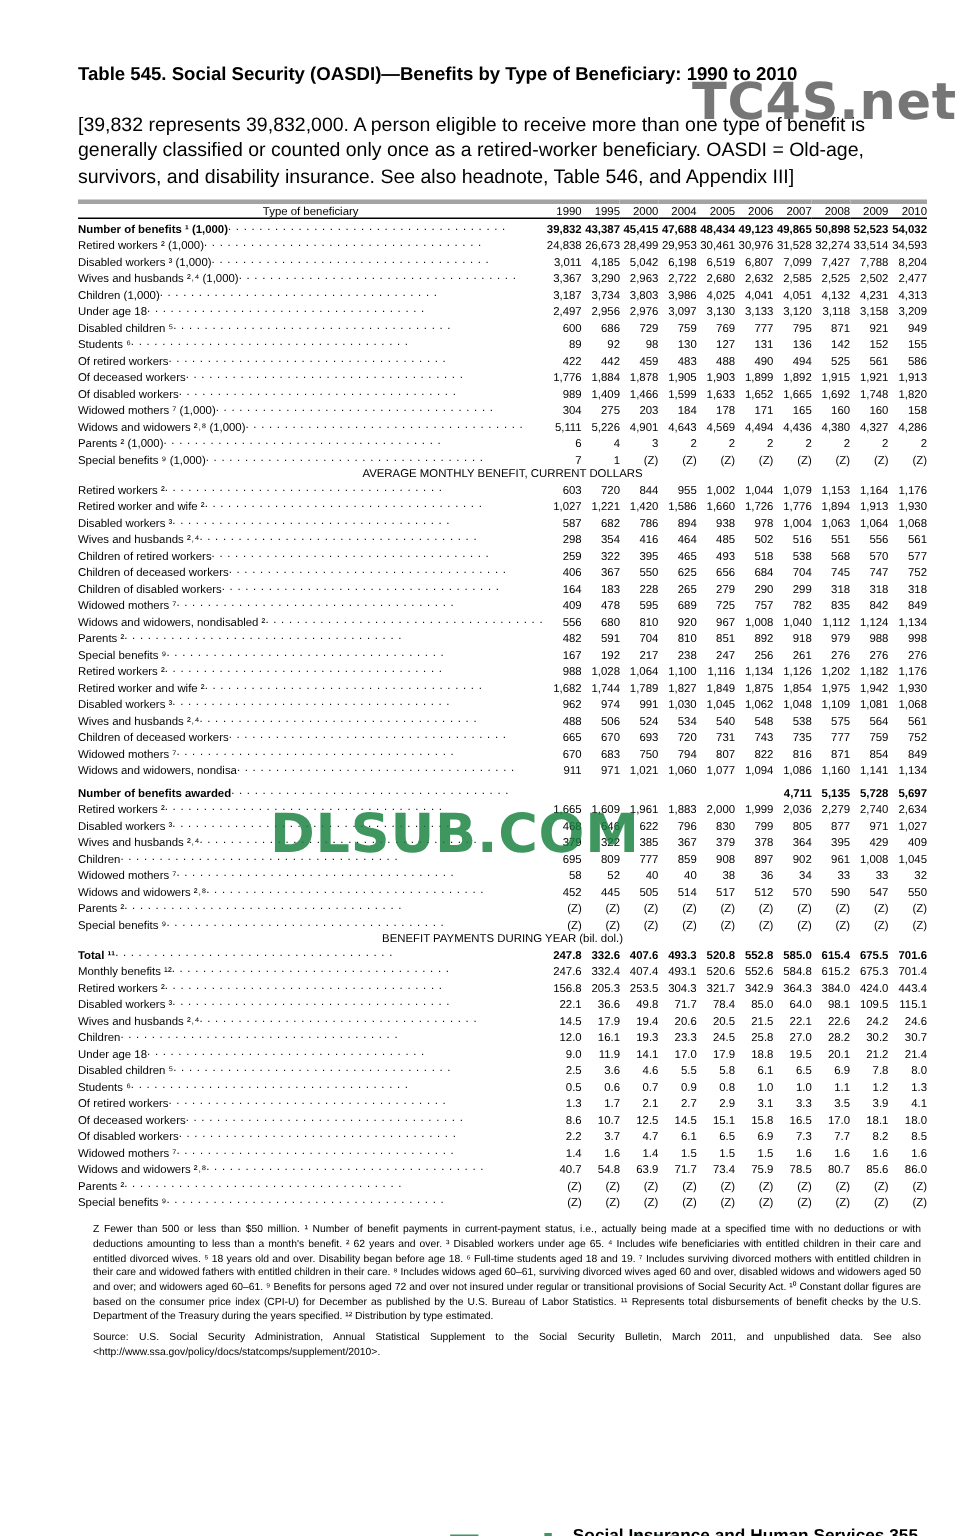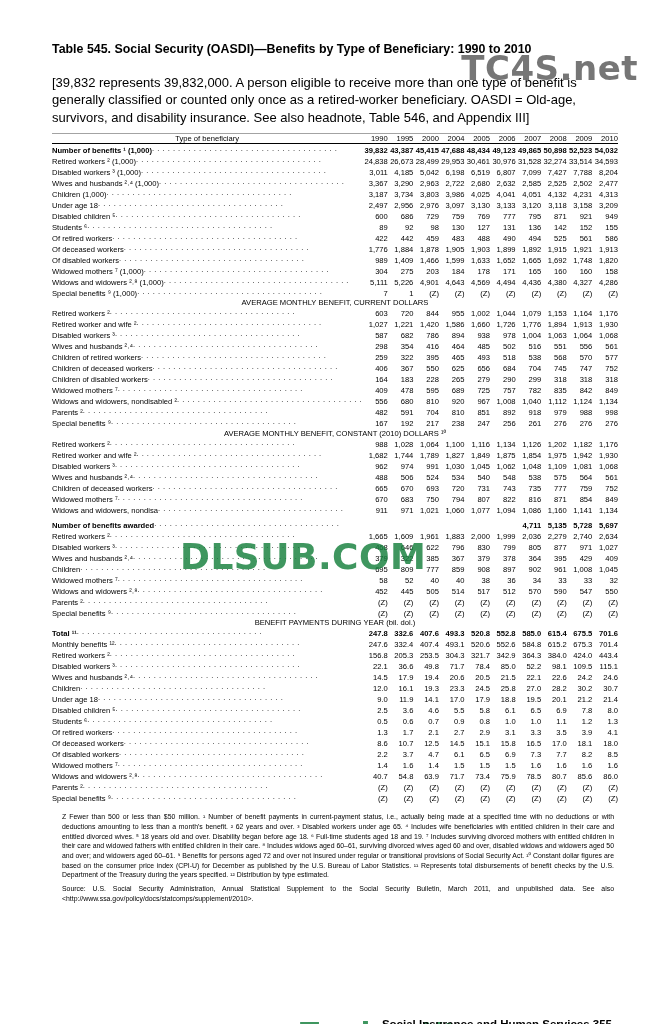--- a/index.html
+++ b/index.html
@@ -77,21 +77,21 @@
   }
   .colhead td {
     font-size: 7.6px;
     text-align: right;
     padding-bottom: 1.5px;
     font-weight: normal;
   }
   .colhead td.stub {
     text-align: center;
   }
-  .rule-top td { border-top: 1px solid #a3a3a3; }
+  .rule-top td { border-top: 3px solid #a3a3a3; }
   .rule-bot td { border-bottom: 1px solid #000; }
   .stub {
     text-align: left;
     width: 196px;
     overflow: hidden;
   }
   .num {
     text-align: right;
     width: 41px;
     padding-left: 2px;
@@ -321,20 +321,33 @@
           <td class="num">4,901</td>
           <td class="num">4,643</td>
           <td class="num">4,569</td>
           <td class="num">4,494</td>
           <td class="num">4,436</td>
           <td class="num">4,380</td>
           <td class="num">4,327</td>
           <td class="num">4,286</td>
         </tr>
         <tr>
+          <td class="stub"><span>Parents ² (1,000)</span><span class="leaders" style="font-weight: normal; overflow: hidden;"> . . . . . . . . . . . . . . . . . . . . . . . . . . . . . . . . . . . .</span></td>
+          <td class="num">6</td>
+          <td class="num">4</td>
+          <td class="num">3</td>
+          <td class="num">2</td>
+          <td class="num">2</td>
+          <td class="num">2</td>
+          <td class="num">2</td>
+          <td class="num">2</td>
+          <td class="num">2</td>
+          <td class="num">2</td>
+        </tr>
+        <tr>
           <td class="stub"><span>Special benefits ⁹ (1,000)</span><span class="leaders" style="font-weight: normal; overflow: hidden;"> . . . . . . . . . . . . . . . . . . . . . . . . . . . . . . . . . . . .</span></td>
           <td class="num">7</td>
           <td class="num">1</td>
           <td class="num">(Z)</td>
           <td class="num">(Z)</td>
           <td class="num">(Z)</td>
           <td class="num">(Z)</td>
           <td class="num">(Z)</td>
           <td class="num">(Z)</td>
           <td class="num">(Z)</td>
@@ -479,23 +492,20 @@
           <td class="num">192</td>
           <td class="num">217</td>
           <td class="num">238</td>
           <td class="num">247</td>
           <td class="num">256</td>
           <td class="num">261</td>
           <td class="num">276</td>
           <td class="num">276</td>
           <td class="num">276</td>
         </tr>
-        <tr class="secthead">
-          <td colspan="11" style="text-align: center; white-space: normal; width: 100%;">AVERAGE MONTHLY BENEFIT, CONSTANT (2010) DOLLARS ¹⁰</td>
-        </tr>
         <tr>
           <td class="stub"><span>Retired workers ²</span><span class="leaders" style="font-weight: normal; overflow: hidden;"> . . . . . . . . . . . . . . . . . . . . . . . . . . . . . . . . . . . .</span></td>
           <td class="num">988</td>
           <td class="num">1,028</td>
           <td class="num">1,064</td>
           <td class="num">1,100</td>
           <td class="num">1,116</td>
           <td class="num">1,134</td>
           <td class="num">1,126</td>
           <td class="num">1,202</td>
@@ -743,21 +753,21 @@
           <td class="num">443.4</td>
         </tr>
         <tr>
           <td class="stub ind1"><span>Disabled workers ³</span><span class="leaders" style="font-weight: normal; overflow: hidden;"> . . . . . . . . . . . . . . . . . . . . . . . . . . . . . . . . . . . .</span></td>
           <td class="num">22.1</td>
           <td class="num">36.6</td>
           <td class="num">49.8</td>
           <td class="num">71.7</td>
           <td class="num">78.4</td>
           <td class="num">85.0</td>
-          <td class="num">52.2</td>
+          <td class="num">64.0</td>
           <td class="num">98.1</td>
           <td class="num">109.5</td>
           <td class="num">115.1</td>
         </tr>
         <tr>
           <td class="stub ind1"><span>Wives and husbands ²˒⁴</span><span class="leaders" style="font-weight: normal; overflow: hidden;"> . . . . . . . . . . . . . . . . . . . . . . . . . . . . . . . . . . . .</span></td>
           <td class="num">14.5</td>
           <td class="num">17.9</td>
           <td class="num">19.4</td>
           <td class="num">20.6</td>

